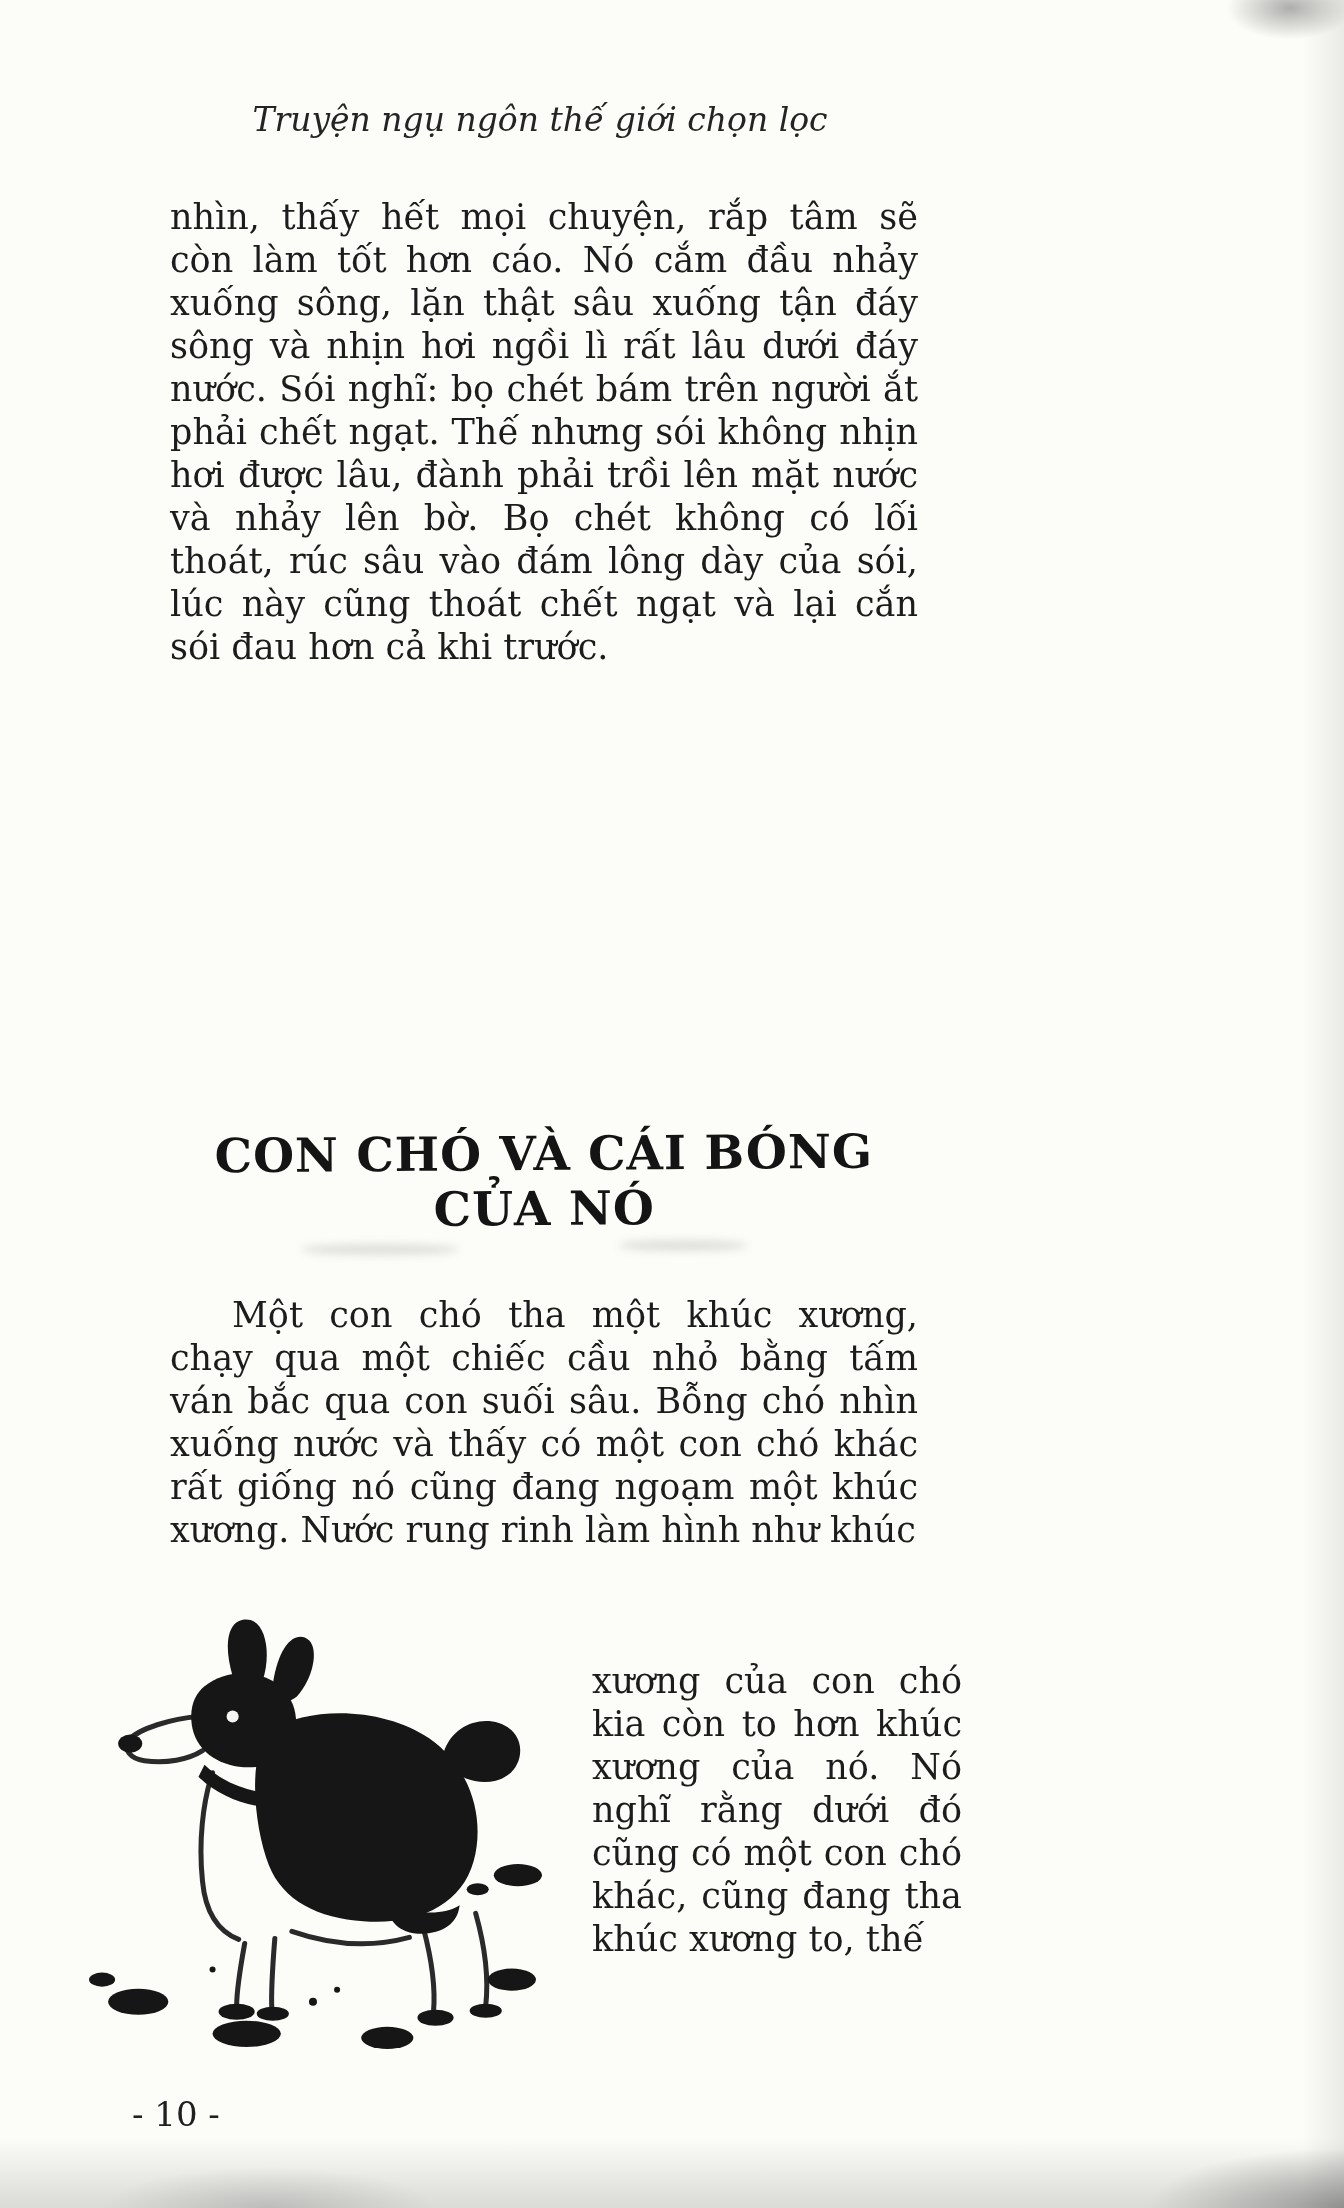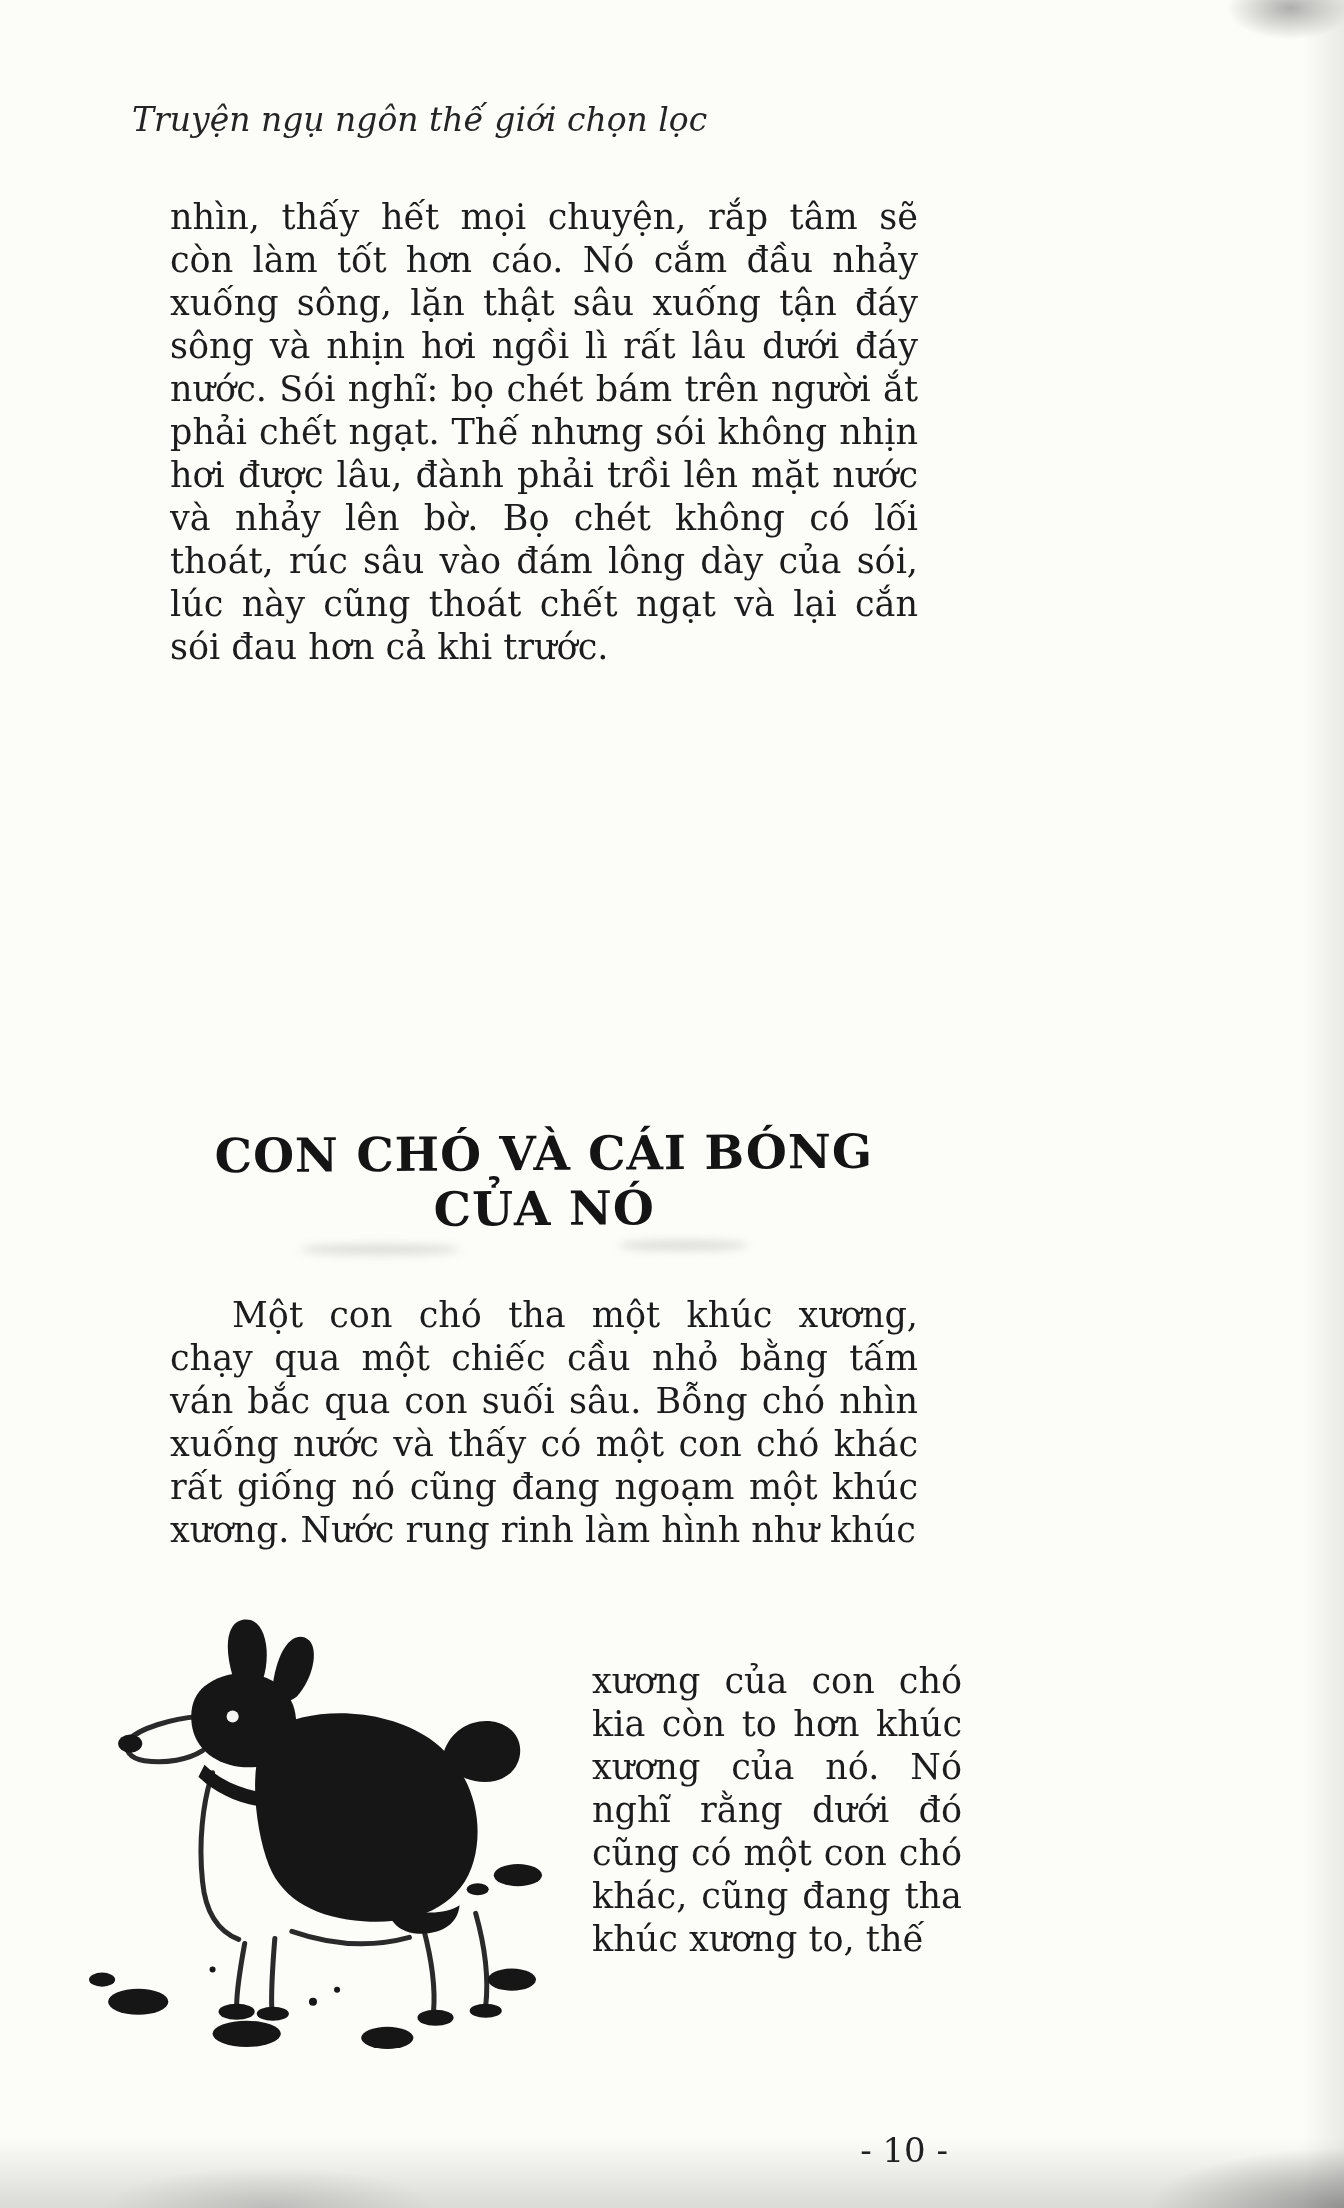--- a/index.html
+++ b/index.html
@@ -18,20 +18,21 @@
       radial-gradient(260px 80px at 100% 100%, rgba(85,85,85,.50),  rgba(85,85,85,0) 75%),
       radial-gradient(220px 55px at 20% 100%,  rgba(120,120,120,.30), rgba(120,120,120,0) 75%),
       linear-gradient(to top,  rgba(80,80,80,.20),  rgba(80,80,80,0) 70px),
       linear-gradient(to left, rgba(100,100,100,.12), rgba(100,100,100,0) 42px),
       #fcfcf8;
   }
 
   .running-header {
     position: absolute;
     top: 100px; left: 132px; width: 816px;
+    text-align: center;
     font-style: italic;
     font-size: 33px;
     color: #242424;
   }
 
   .para {
     position: absolute;
     font-size: 35px;
     line-height: 43px;
     text-align: justify;
@@ -58,24 +59,23 @@
     left: 86px; top: 1612px;
     width: 462px; height: 452px;
   }
   .dog-illustration svg { width: 100%; height: 100%; }
 
   .para-2b { top: 1660px; left: 548px; width: 370px; margin-left: 44px; }
 
   .page-number {
     position: absolute;
     top: 2094px; left: 132px; width: 816px;
-    text-align: right;
+    text-align: left;
     font-size: 34px;
     color: #202020;
-    margin-top: 36px;
   }
 
   .smudge {
     position: absolute;
     background: rgba(70,70,70,.16);
     border-radius: 50%;
     filter: blur(4px);
   }
   .smudge-a { top: 1244px; left: 300px; width: 160px; height: 11px; }
   .smudge-b { top: 1240px; left: 618px; width: 130px; height: 11px; }

